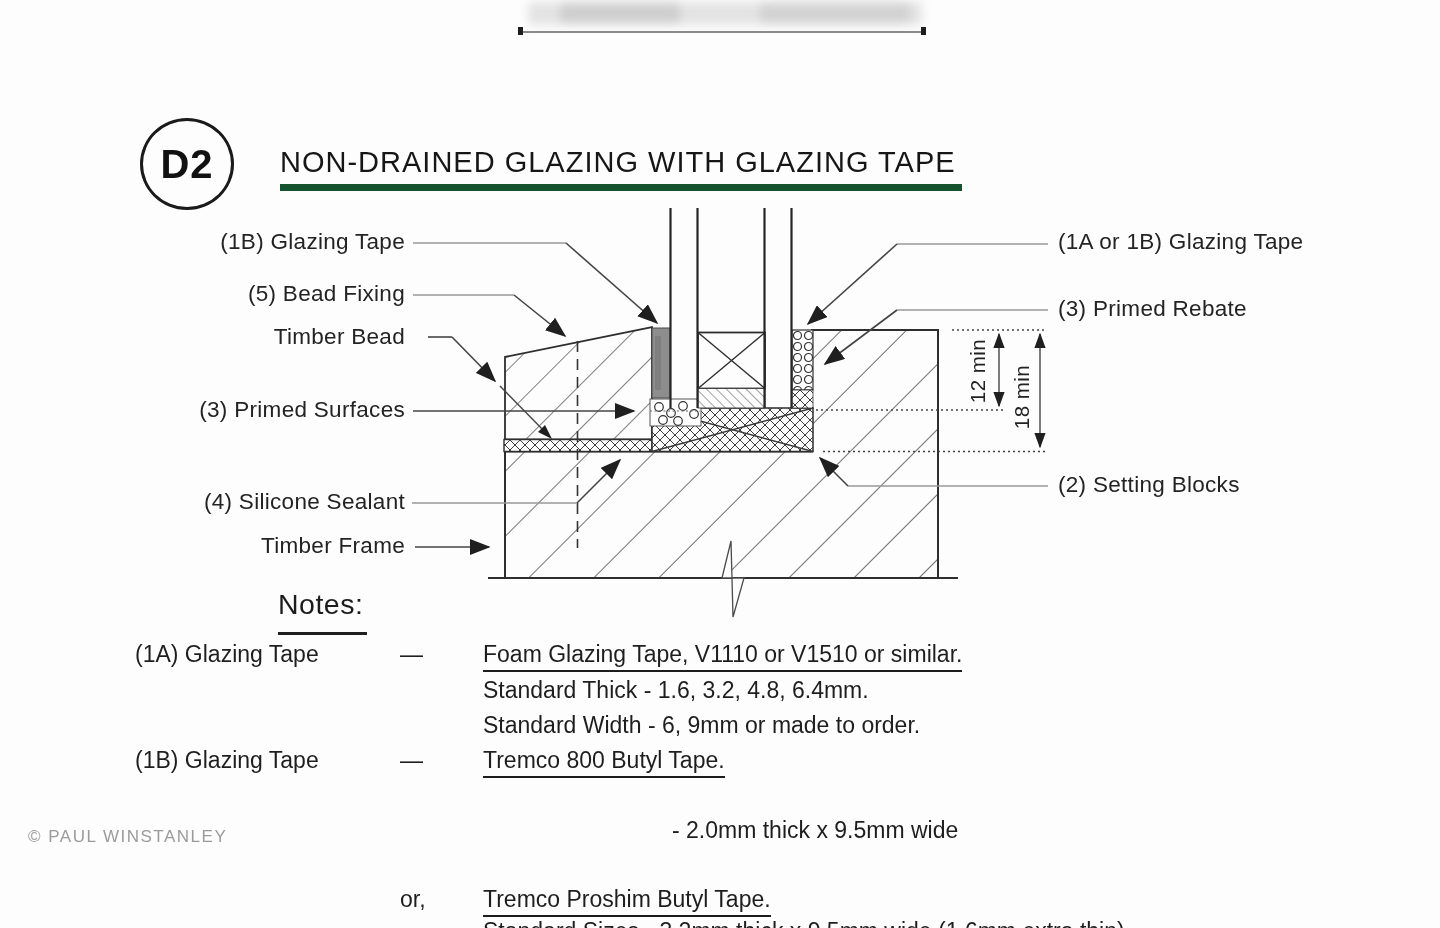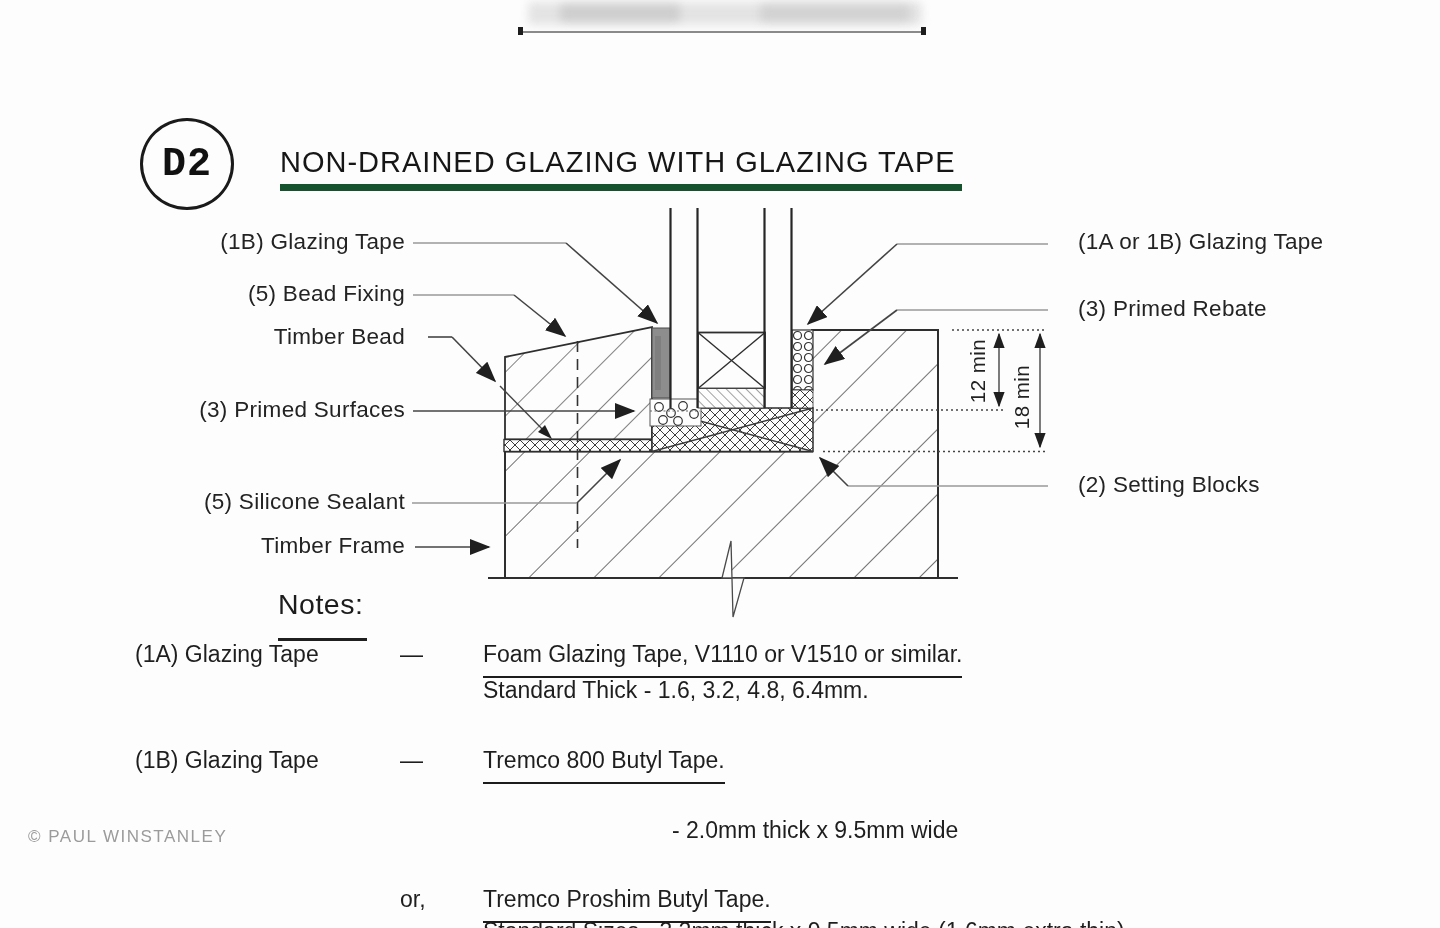--- a/index.html
+++ b/index.html
@@ -8,41 +8,41 @@
     background:#fdfdfd;font-family:"Liberation Sans","DejaVu Sans",sans-serif;color:#222;
   }
   
   .blur-blob{position:absolute;filter:blur(5px);background:#cfcfcf;opacity:.55;border-radius:3px;}
   .top-rule{position:absolute;left:521px;top:31px;width:404px;height:1.5px;background:#8a8a8a;}
   .top-tick{position:absolute;width:5px;height:8px;background:#1d1d1d;top:27px;}
   
   .detail-circle{
     position:absolute;left:140px;top:118px;width:88px;height:86px;border:3.5px solid #1a1a1a;
     border-radius:50%;display:flex;align-items:center;justify-content:center;
-    font-size:40px;font-weight:700;color:#111;letter-spacing:1px;font-family:Liberation Mono, monospace;
+    font-size:40px;font-weight:700;color:#111;letter-spacing:1px;
   }
   .title-wrap{position:absolute;left:280px;top:146px;}
   .title-text{
     display:inline-block;font-size:29px;font-weight:500;color:#161616;letter-spacing:1px;
     border-bottom:7px solid #14532d;padding:0 6px 5px 0;white-space:nowrap;
   }
   
   .lbl{position:absolute;font-size:22.5px;color:#232323;white-space:nowrap;letter-spacing:.3px;}
   .lbl-l{right:1035px;text-align:right;}
-  .lbl-r{left:1058px;text-align:left;margin-left:20px;}
+  .lbl-r{left:1058px;text-align:left;}
   svg.drawing{position:absolute;left:0;top:0;width:1440px;height:928px;}
   
   .notes-heading{position:absolute;left:278px;top:588px;font-size:28.5px;color:#1c1c1c;
-    border-bottom:3px solid #1f1f1f;padding:0 4px 17px 0;letter-spacing:.5px;}
+    border-bottom:3px solid #1f1f1f;padding:0 4px 11px 0;letter-spacing:.5px;}
   .n-row{position:absolute;left:0;width:1180px;height:32px;font-size:23px;color:#1e1e1e;}
   .n-label{position:absolute;left:135px;white-space:nowrap;}
   .n-dash{position:absolute;left:400px;white-space:nowrap;}
   .n-text{position:absolute;left:483px;white-space:nowrap;}
   .n-text.indent{left:672px;}
-  .u{border-bottom:2.5px solid #1c1c1c;padding-bottom:8px;}
+  .u{border-bottom:2.5px solid #1c1c1c;padding-bottom:2px;}
   .watermark{position:absolute;left:28px;top:827px;font-size:17px;color:#9b9b9b;letter-spacing:1.5px;white-space:nowrap;}
 </style>
 </head>
 <body>
 
 <div class="page">
 
   <div class="blur-blob" style="left:528px;top:2px;width:394px;height:23px;"></div>
   <div class="blur-blob" style="left:560px;top:4px;width:120px;height:18px;background:#bdbdbd;"></div>
   <div class="blur-blob" style="left:760px;top:4px;width:150px;height:18px;background:#c4c4c4;"></div>
@@ -167,36 +167,39 @@
       <path d="M1040,334 V447" stroke-width="1.4" marker-start="url(#arrD)" marker-end="url(#arrD)"></path>
     </g>
     <text transform="translate(985,371) rotate(-90)" text-anchor="middle" font-size="20.5" fill="#222" letter-spacing="0.5">12 min</text>
     <text transform="translate(1029,397) rotate(-90)" text-anchor="middle" font-size="20.5" fill="#222" letter-spacing="0.5">18 min</text>
   </svg>
 
   <div class="lbl lbl-l" style="top:229px;">(1B) Glazing Tape</div>
   <div class="lbl lbl-l" style="top:281px;">(5) Bead Fixing</div>
   <div class="lbl lbl-l" style="top:324px;">Timber Bead</div>
   <div class="lbl lbl-l" style="top:397px;">(3) Primed Surfaces</div>
-  <div class="lbl lbl-l" style="top:489px;">(5) Silicone Sealant</div>
+  <div class="lbl lbl-l" style="top:489px;">(4) Silicone Sealant</div>
   <div class="lbl lbl-l" style="top:533px;">Timber Frame</div>
   <div class="lbl lbl-r" style="top:229px;">(1A or 1B) Glazing Tape</div>
   <div class="lbl lbl-r" style="top:296px;">(3) Primed Rebate</div>
   <div class="lbl lbl-r" style="top:472px;">(2) Setting Blocks</div>
 
   <div class="notes-heading">Notes:</div>
 
   <div class="n-row" style="top:641px;">
     <span class="n-label">(1A) Glazing Tape</span>
     <span class="n-dash">—</span>
     <span class="n-text u">Foam Glazing Tape, V1110 or V1510 or similar.</span>
   </div>
   <div class="n-row" style="top:677px;">
     <span class="n-text">Standard Thick - 1.6, 3.2, 4.8, 6.4mm.</span>
   </div>
+  <div class="n-row" style="top:712px;">
+    <span class="n-text">Standard Width - 6, 9mm or made to order.</span>
+  </div>
   <div class="n-row" style="top:747px;">
     <span class="n-label">(1B) Glazing Tape</span>
     <span class="n-dash">—</span>
     <span class="n-text u">Tremco 800 Butyl Tape.</span>
   </div>
   <div class="n-row" style="top:817px;">
     <span class="n-text indent">- 2.0mm thick x 9.5mm wide</span>
   </div>
   <div class="n-row" style="top:886px;">
     <span class="n-dash">or,</span>

